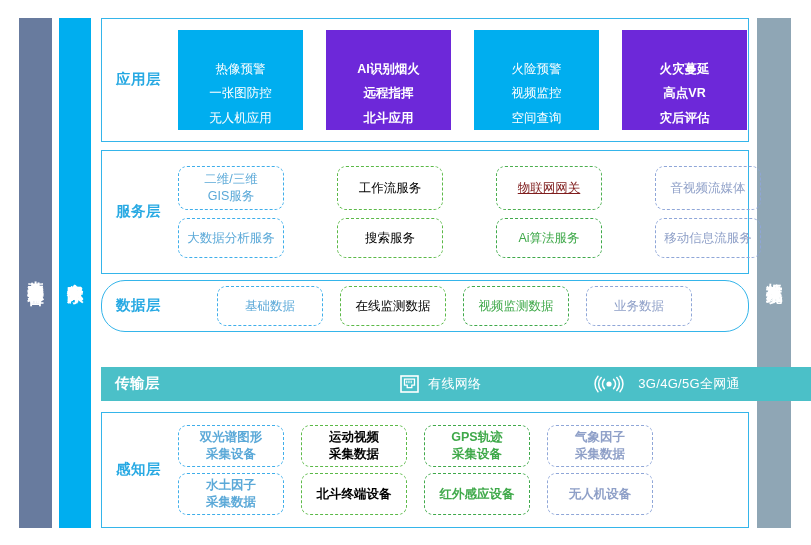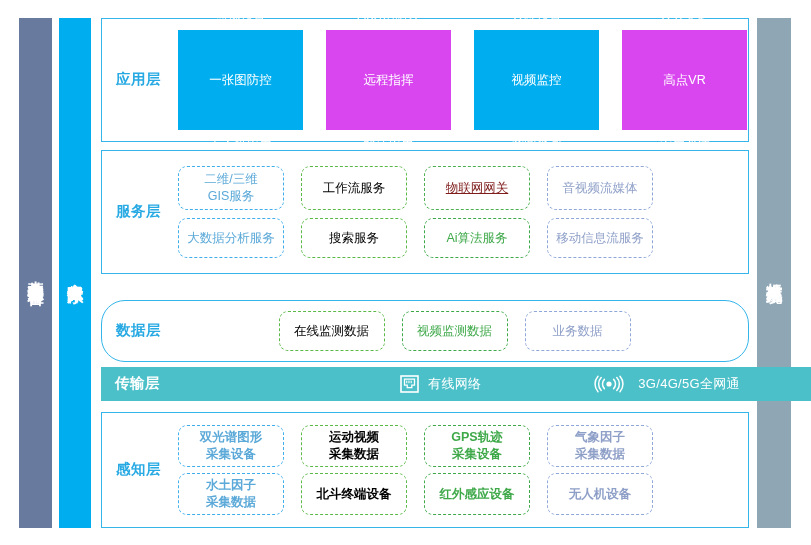--- a/index.html
+++ b/index.html
@@ -96,28 +96,27 @@
     align-items: center;
   }
 
   .app-card {
     width: 125px;
     height: 100px;
     margin-right: 23px;
     display: flex;
     flex-direction: column;
     align-items: center;
-    justify-content: center;
+    justify-content: flex-end;
     color: #ffffff;
     font-size: 12.5px;
     line-height: 1.95;
-    gap: 40px;
   }
   .app-card.blue { background: #00AEEF; }
-  .app-card.dark { background: #d946ef; }
+  .app-card.dark { background: #6d28d9; font-weight: bold; }
 
   
   .chip {
     height: 40px;
     border-radius: 9px;
     display: flex;
     flex-direction: column;
     align-items: center;
     justify-content: center;
     font-size: 12.5px;
@@ -129,25 +128,25 @@
 
   .chip.blue  { border: 1.5px dashed #3FAEEA; color: #5BA9D8; }
   .chip.green { border: 1.5px dashed #5BB947; color: #000000; }
   .chip.green-grey { border: 1.5px dashed #4CAF50; color: #7f1d1d; text-decoration: underline; }
   .chip.blue-violet { border: 1.5px dashed #8FA6D8; color: #8FA0C8; }
   .chip.green-dark  { border: 1.5px dashed #3FA94A; color: #3FA94A; }
 
   
   #layer-service { top: 150px; height: 124px; }
   #layer-service .chip { width: 106px; }
-  #layer-service .row { margin: 4px 0; }
+  #layer-service .row { margin: 4px 0; gap: 36px; }
   #layer-service .row:first-child .chip { height: 44px; }
 
   
-  #layer-data { top: 300px; height: 62px; border-radius: 24px; }
+  #layer-data { top: 280px; height: 52px; border-radius: 24px; }
   #layer-data .layer-body { flex-direction: row; align-items: center; }
   #layer-data .chip { width: 106px; }
 
   
   #layer-transmission {
     position: absolute;
     left: 101px; top: 367px;
     width: 764px; height: 34px;
     background: #4BC0C8;
     border: none;
@@ -250,20 +249,23 @@
           <div class="chip blue-violet">
             <div>移动信息流服务</div>
           </div>
         </div>
       </div>
   </div>
 
   <div class="layer" id="layer-data">
     <div class="layer-label">数据层</div>
     <div class="layer-body" id="data-chips">
+        <div class="chip blue">
+          <div>基础数据</div>
+        </div>
         <div class="chip green">
           <div>在线监测数据</div>
         </div>
         <div class="chip green-dark">
           <div>视频监测数据</div>
         </div>
         <div class="chip blue-violet">
           <div>业务数据</div>
         </div>
       </div>

